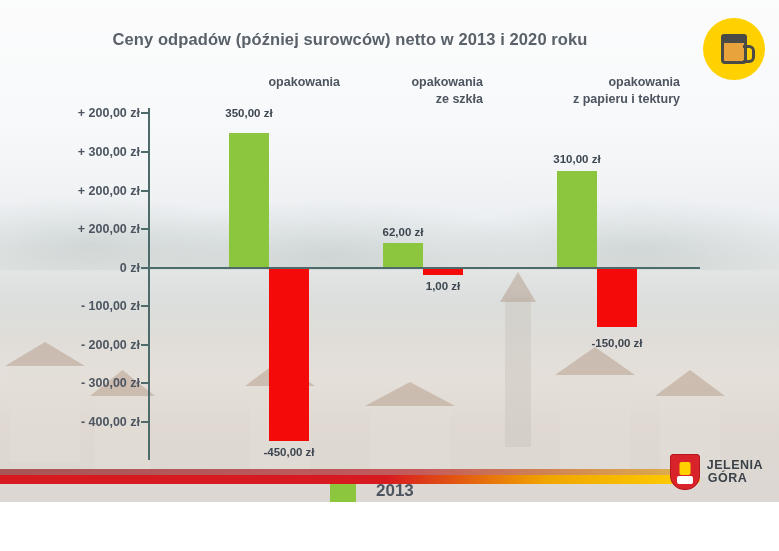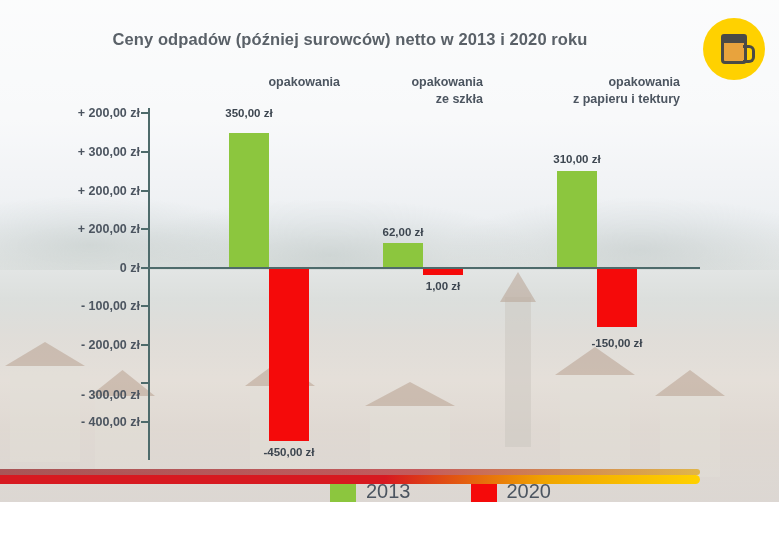--- a/index.html
+++ b/index.html
@@ -166,21 +166,21 @@
   }
   .legend-item {
     display: flex; align-items: center; gap: 10px;
   }
   .legend-swatch {
     width: 26px; height: 26px;
   }
   .legend-swatch.y2013 { background: #8cc63e; }
   .legend-swatch.y2020 { background: #f50a0a; }
   .legend-text {
-    font-size: 20px; font-weight: normal; color: #4c5560;
+    font-size: 17px; font-weight: bold; color: #4c5560; margin-left: 10px;
   }
   
   .footer-bar {
     position: absolute;
     left: 0; bottom: 18px; width: 700px; height: 9px;
     background: linear-gradient(to right, #d71920 0%, #d71920 55%, #f0a500 78%, #ffd100 100%);
     border-radius: 0 5px 5px 0;
   }
   .footer-bar2 {
     position: absolute;
@@ -265,21 +265,21 @@
     <div class="ytick" style="top:191px; left:30px;">+ 200,00 zł</div>
     <div class="tick-mark" style="left:141px; top:190px;"></div>
     <div class="ytick" style="top:229px; left:30px;">+ 200,00 zł</div>
     <div class="tick-mark" style="left:141px; top:228px;"></div>
     <div class="ytick" style="top:268px; left:30px;">0 zł</div>
     <div class="tick-mark" style="left:141px; top:267px;"></div>
     <div class="ytick" style="top:306px; left:30px;">- 100,00 zł</div>
     <div class="tick-mark" style="left:141px; top:305px;"></div>
     <div class="ytick" style="top:345px; left:30px;">- 200,00 zł</div>
     <div class="tick-mark" style="left:141px; top:344px;"></div>
-    <div class="ytick" style="top:395px; left:30px;">- 300,00 zł</div>
+    <div class="ytick" style="top:383px; left:30px;">- 300,00 zł</div>
     <div class="tick-mark" style="left:141px; top:382px;"></div>
     <div class="ytick" style="top:422px; left:30px;">- 400,00 zł</div>
     <div class="tick-mark" style="left:141px; top:421px;"></div>
 
     <div class="group-label" style="left:180px; top:74px; width:160px;">
       <div>opakowania</div>
     </div>
 
     <div class="group-label" style="left:358px; top:74px; width:125px;">
       <div>opakowania</div>
@@ -308,23 +308,26 @@
 
     <div class="bar y2020" style="left:597px; top:269px; width:40px; height:58px;"></div>
     <div class="bar-label" style="left:577px; top:337px; width:80px;">-150,00 zł</div>
   </div>
 
   <div class="legend">
     <div class="legend-item">
       <div class="legend-swatch y2013"></div>
       <div class="legend-text">2013</div>
     </div>
-    <div class="legend-item" style="margin-left:44px;">
-      <div class="legend-swatch y2020"></div>
-      <div class="legend-text">2020</div>
-    </div>
   </div>
 
   <div class="footer-bar2"></div>
   <div class="footer-bar"></div>
 
+  <div class="city-logo">
+    <div class="crest"></div>
+    <div class="city-name">
+      <div>JELENIA</div>
+      <div>GÓRA</div>
+    </div>
+  </div>
 
 </div>
 
 </body></html>

